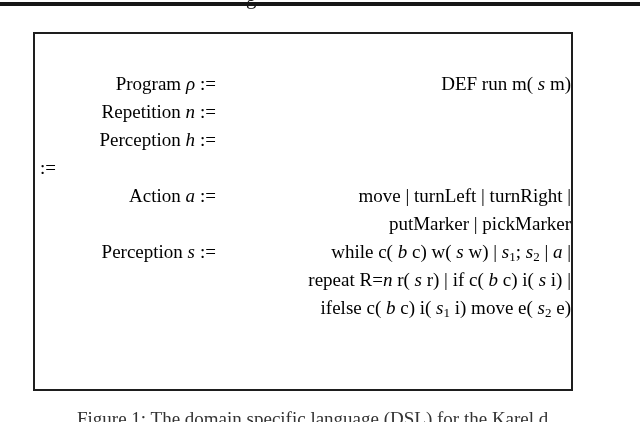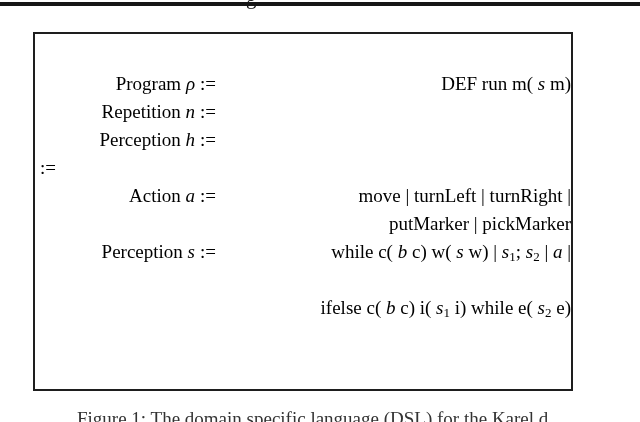--- a/index.html
+++ b/index.html
@@ -45,19 +45,19 @@
 
   <div class="grammar-box">
     <div class="grammar" id="grammar">
         <div class="row r0"><span class="lhs"><span>Program </span><i>ρ</i></span><span class="def">:=</span><span class="rhs"><span>DEF run m( </span><i>s</i><span> m)</span></span></div>
         <div class="row r1"><span class="lhs"><span>Repetition </span><i>n</i></span><span class="def">:=</span></div>
         <div class="row r2"><span class="lhs"><span>Perception </span><i>h</i></span><span class="def">:=</span></div>
         <div class="row r4"><span class="def">:=</span></div>
         <div class="row r5"><span class="lhs"><span>Action </span><i>a</i></span><span class="def">:=</span><span class="rhs"><span>move | turnLeft | turnRight |</span></span></div>
         <div class="row r6"><span class="lhs"></span><span class="def"></span><span class="rhs"><span>putMarker | pickMarker</span></span></div>
         <div class="row r7"><span class="lhs"><span>Perception </span><i>s</i></span><span class="def">:=</span><span class="rhs"><span>while c( </span><i>b</i><span> c) w( </span><i>s</i><span> w) | </span><i>s</i><sub>1</sub><span>; </span><i>s</i><sub>2</sub><span> | </span><i>a</i><span> |</span></span></div>
-        <div class="row r8"><span class="lhs"></span><span class="def"></span></div>
-        <div class="row r9"><span class="lhs"></span><span class="def"></span><span class="rhs"><span>ifelse c( </span><i>b</i><span> c) i( </span><i>s</i><sub>1</sub><span> i) while e( </span><i>s</i><sub>2</sub><span> e)</span></span></div>
+        <div class="row r8"><span class="lhs"></span><span class="def"></span><span class="rhs"><span>repeat R=</span><i>n</i><span> r( </span><i>s</i><span> r) | if c( </span><i>b</i><span> c) i( </span><i>s</i><span> i) |</span></span></div>
+        <div class="row r9"><span class="lhs"></span><span class="def"></span><span class="rhs"><span>ifelse c( </span><i>b</i><span> c) i( </span><i>s</i><sub>1</sub><span> i) move e( </span><i>s</i><sub>2</sub><span> e)</span></span></div>
       </div>
   </div>
 
   <div class="caption">Figure 1: The domain specific language (DSL) for the Karel d</div>
 </div>
 
 </body></html>

